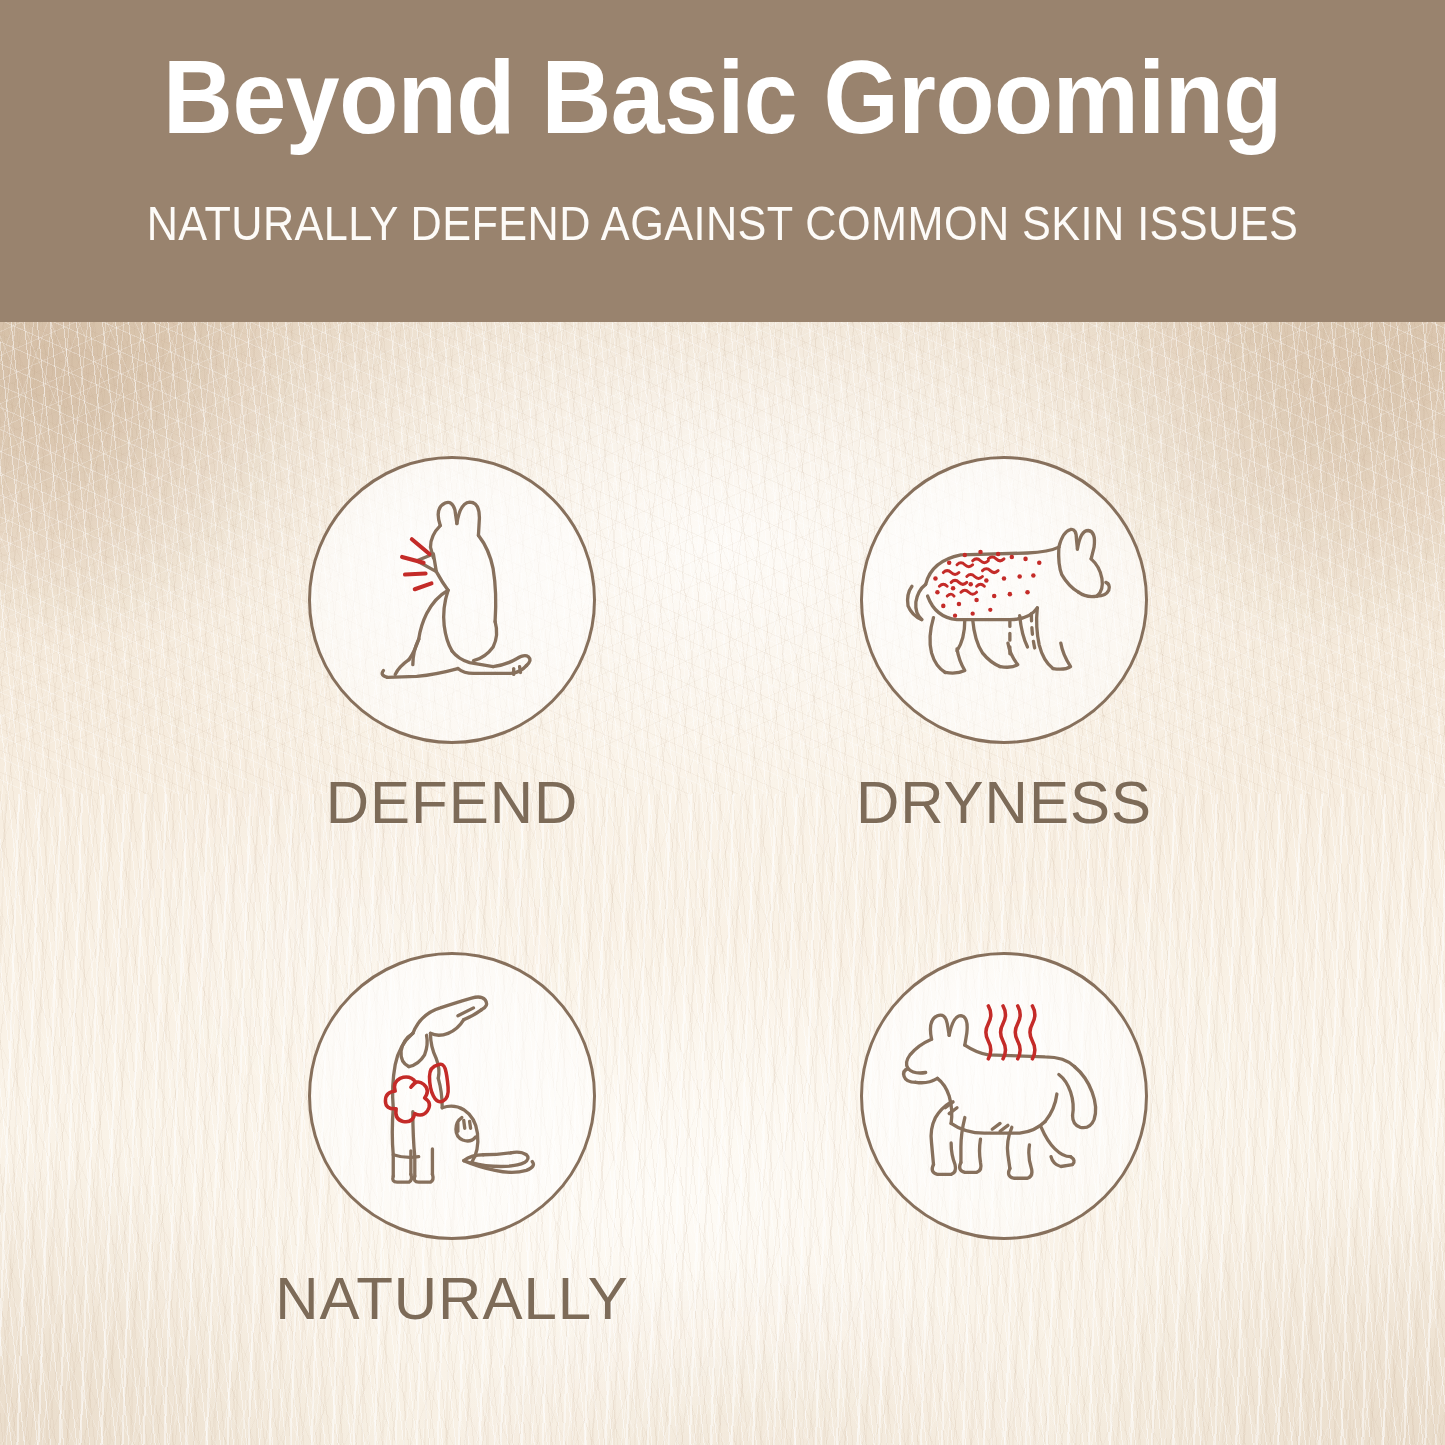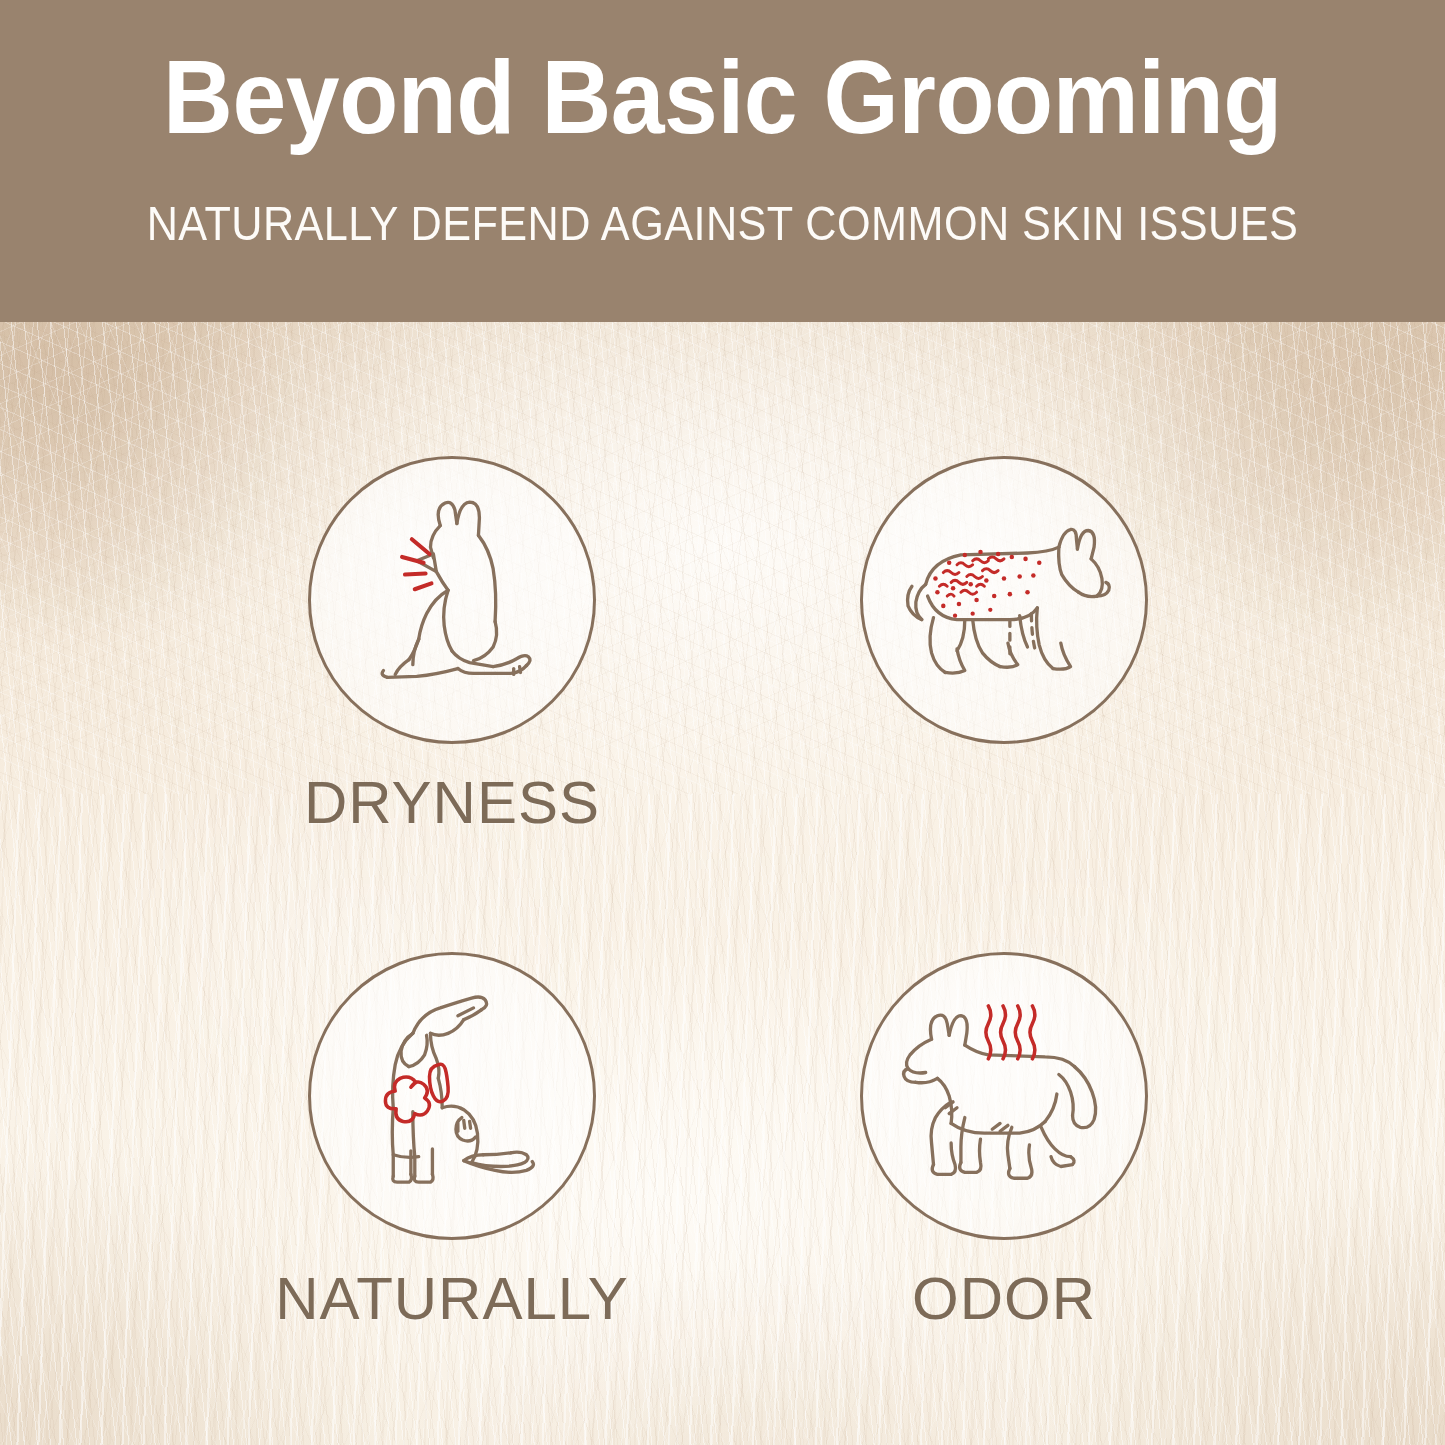--- a/index.html
+++ b/index.html
@@ -281,21 +281,21 @@
           </g>
 
           <g stroke="#c42b28" stroke-width="4.2" stroke-linecap="round" fill="none">
             <path d="M103 82 L121 97"></path>
             <path d="M93 100 L115 106"></path>
             <path d="M96 118 L117 117"></path>
             <path d="M106 133 L123 127"></path>
           </g>
         </svg>
       </div>
-      <div class="icon-label">DRYNESS</div>
+      <div class="icon-label">DEFEND</div>
     </div>
 
     <div class="grid-cell cell-r1 cell-c2">
       <div class="icon-circle">
         <svg viewBox="0 0 288 288" xmlns="http://www.w3.org/2000/svg">
           <g fill="none" stroke="#87705c" stroke-width="3.4" stroke-linecap="round" stroke-linejoin="round">
 
             <path d="M64 128 Q70 104 100 98 L168 96 Q190 95 200 90"></path>
 
             <path d="M200 90 Q204 74 212 72 Q218 71 218 82 L219 92"></path>
@@ -360,20 +360,21 @@
             <circle cx="116" cy="144" r="2.3"></circle>
               <circle cx="134" cy="140" r="2.3"></circle>
             <circle cx="150" cy="138" r="2.3"></circle>
               <circle cx="168" cy="136" r="2.3"></circle>
             <circle cx="94" cy="160" r="2.2"></circle>
               <circle cx="112" cy="158" r="2.2"></circle>
             <circle cx="130" cy="154" r="2.2"></circle>
           </g>
         </svg>
       </div>
+      <div class="icon-label">DRYNESS</div>
     </div>
 
     <div class="grid-cell cell-r2 cell-c1">
       <div class="icon-circle">
         <svg viewBox="0 0 288 288" xmlns="http://www.w3.org/2000/svg">
           <g fill="none" stroke="#87705c" stroke-width="3.4" stroke-linecap="round" stroke-linejoin="round">
 
             <path d="M104 80 Q112 60 132 54 Q150 48 164 44 Q174 41 178 46 Q182 52 174 56"></path>
             <path d="M174 56 Q166 62 156 66"></path>
             <path d="M156 66 Q150 76 140 80 Q130 84 122 80"></path>
@@ -461,17 +462,16 @@
           </g>
 
           <g stroke="#c42b28" stroke-width="3.6" stroke-linecap="round" fill="none">
             <path d="M128 52 q5 9 0 18 q-5 9 0 18 q5 9 0 18"></path>
             <path d="M143 52 q5 9 0 18 q-5 9 0 18 q5 9 0 18"></path>
             <path d="M158 52 q5 9 0 18 q-5 9 0 18 q5 9 0 18"></path>
             <path d="M173 52 q5 9 0 18 q-5 9 0 18 q5 9 0 18"></path>
           </g>
         </svg>
       </div>
-      <div class="icon-label">ODOR</div>
     </div>
 
   </div>
 </div>
 
 </body></html>

